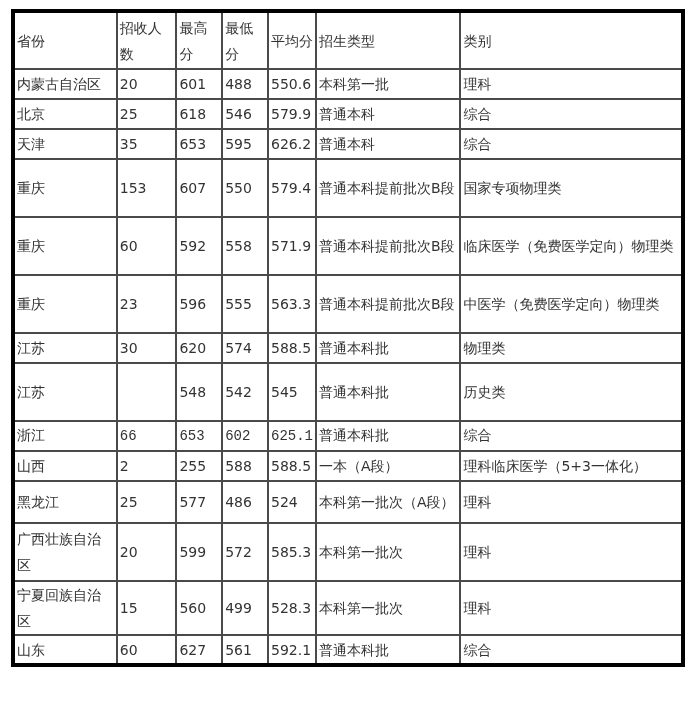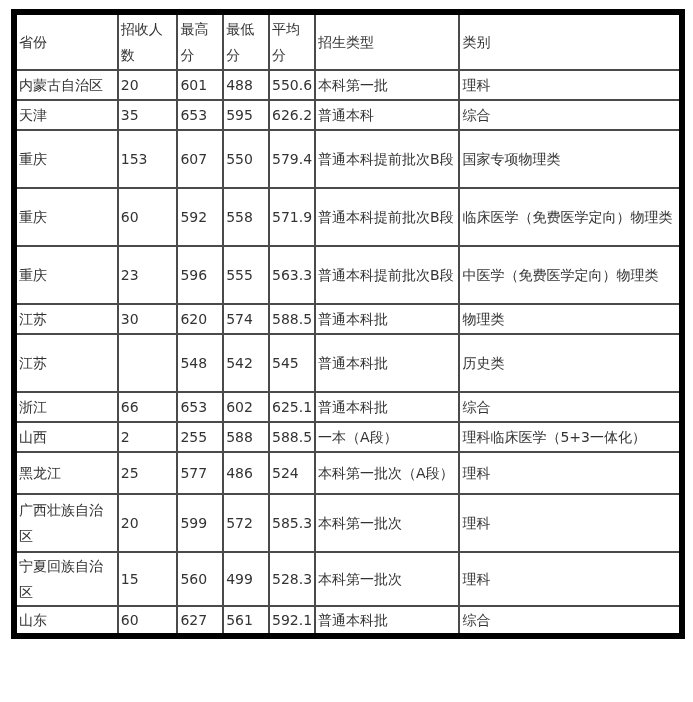--- a/index.html
+++ b/index.html
@@ -2,21 +2,21 @@
 <html><head>
 <meta charset="utf-8">
 <style>
   html, body { margin: 0; padding: 0; background: #ffffff; }
   body { width: 693px; height: 702px; position: relative; overflow: hidden;
          font-family: "DejaVu Sans", "Liberation Sans", sans-serif; color: #333; }
   table.scores {
     position: absolute; left: 11px; top: 9px;
     width: 674px;
     border-collapse: collapse;
-    border: 6px solid #000000;
+    border: 4px solid #000000;
     font-size: 14px;
     line-height: 26px;
   }
   table.scores td, table.scores th {
     border: 2px solid #4a4a4a;
     border-top-color: #5a5a5a;
     padding: 0 2px;
     text-align: left;
     vertical-align: middle;
     font-weight: normal;
@@ -59,20 +59,29 @@
       <tr style="height: 30px;">
         <td>内蒙古自治区</td>
         <td>20</td>
         <td>601</td>
         <td>488</td>
         <td>550.6</td>
         <td>本科第一批</td>
         <td>理科</td>
       </tr>
       <tr style="height: 30px;">
+        <td>北京</td>
+        <td>25</td>
+        <td>618</td>
+        <td>546</td>
+        <td>579.9</td>
+        <td>普通本科</td>
+        <td>综合</td>
+      </tr>
+      <tr style="height: 30px;">
         <td>天津</td>
         <td>35</td>
         <td>653</td>
         <td>595</td>
         <td>626.2</td>
         <td>普通本科</td>
         <td>综合</td>
       </tr>
       <tr style="height: 58px;">
         <td>重庆</td>
@@ -112,21 +121,21 @@
       </tr>
       <tr style="height: 58px;">
         <td>江苏</td>
         <td></td>
         <td>548</td>
         <td>542</td>
         <td>545</td>
         <td>普通本科批</td>
         <td>历史类</td>
       </tr>
-      <tr style="height: 30px;">
+      <tr style="height: 30px; font-family: Liberation Mono, monospace;">
         <td>浙江</td>
         <td>66</td>
         <td>653</td>
         <td>602</td>
         <td>625.1</td>
         <td>普通本科批</td>
         <td>综合</td>
       </tr>
       <tr style="height: 30px;">
         <td>山西</td>

